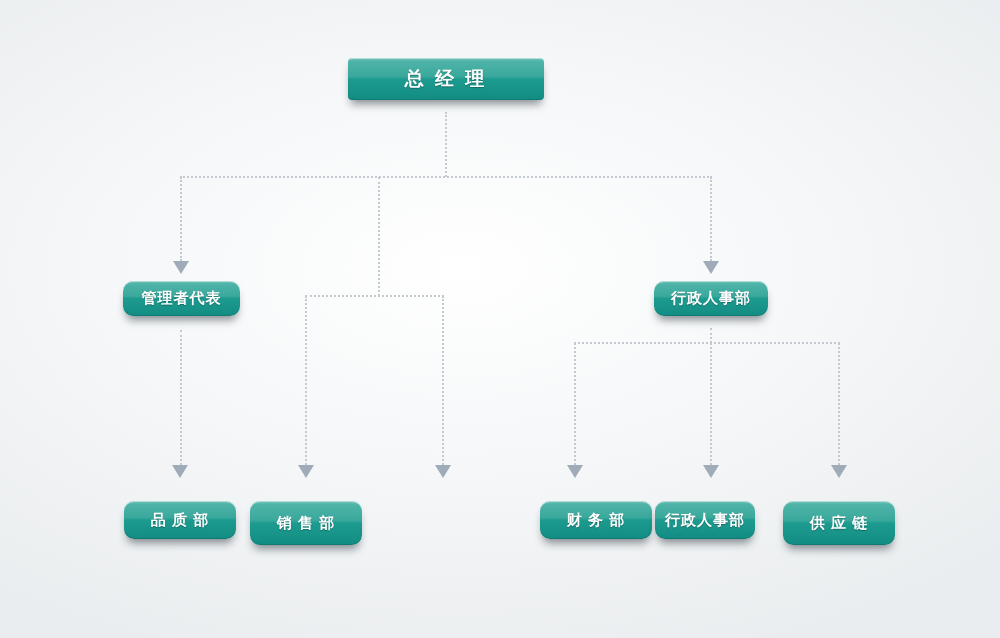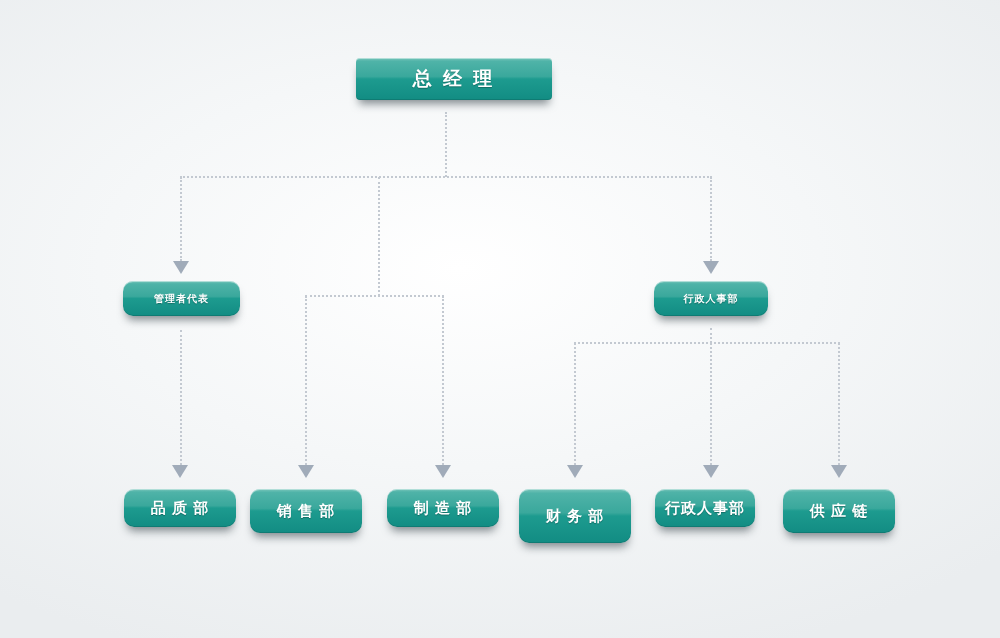--- a/index.html
+++ b/index.html
@@ -33,24 +33,23 @@
       var(--node-gradient-bottom, #128c83) 100%);
     box-shadow:
       inset 0 1px 0 rgba(255,255,255,.45),
       inset 0 -1px 0 rgba(0,0,0,.12),
       0 7px 9px -3px rgba(42,54,62,.55);
   }
   .node.root {
     border-radius: 4px;
     font-size: 19px;
     letter-spacing: 3px;
-    margin-left: 8px;
   }
-  .node.lvl2 { font-size: 10px; }
-  .node.dept { font-size: 15px; }
+  .node.lvl2 { font-size: 15px; }
+  .node.dept { font-size: 15px; margin-top: 12px; }
 
   
   .vline {
     position: absolute;
     width: 0;
     border-left: 2px dotted var(--connector, #c3c9d1);
   }
   .hline {
     position: absolute;
     height: 0;
@@ -106,21 +105,20 @@
   <div class="node root" style="left:348px; top:58px;  width:196px; height:42px">总 经 理</div>
 
   <div class="node lvl2" style="left:123px; top:281px; width:117px; height:35px">管理者代表</div>
 
   <div class="node lvl2" style="left:654px; top:281px; width:114px; height:35px">行政人事部</div>
 
   <div class="node dept" style="left:124px; top:489px; width:112px; height:38px">品 质 部</div>
 
   <div class="node dept" style="left:250px; top:489px; width:112px; height:44px">销 售 部</div>
 
-  <div class="node dept" style="left:387px; top:489px; width:112px; height:38px">制 造 部</div>
 
-  <div class="node dept" style="left:519px; top:489px; width:112px; height:54px">财 务 部</div>
+  <div class="node dept" style="left:540px; top:489px; width:112px; height:38px">财 务 部</div>
 
   <div class="node dept" style="left:655px; top:489px; width:100px; height:38px">行政人事部</div>
 
   <div class="node dept" style="left:783px; top:489px; width:112px; height:44px">供 应 链</div>
 
 </div>
 
 </body></html>

